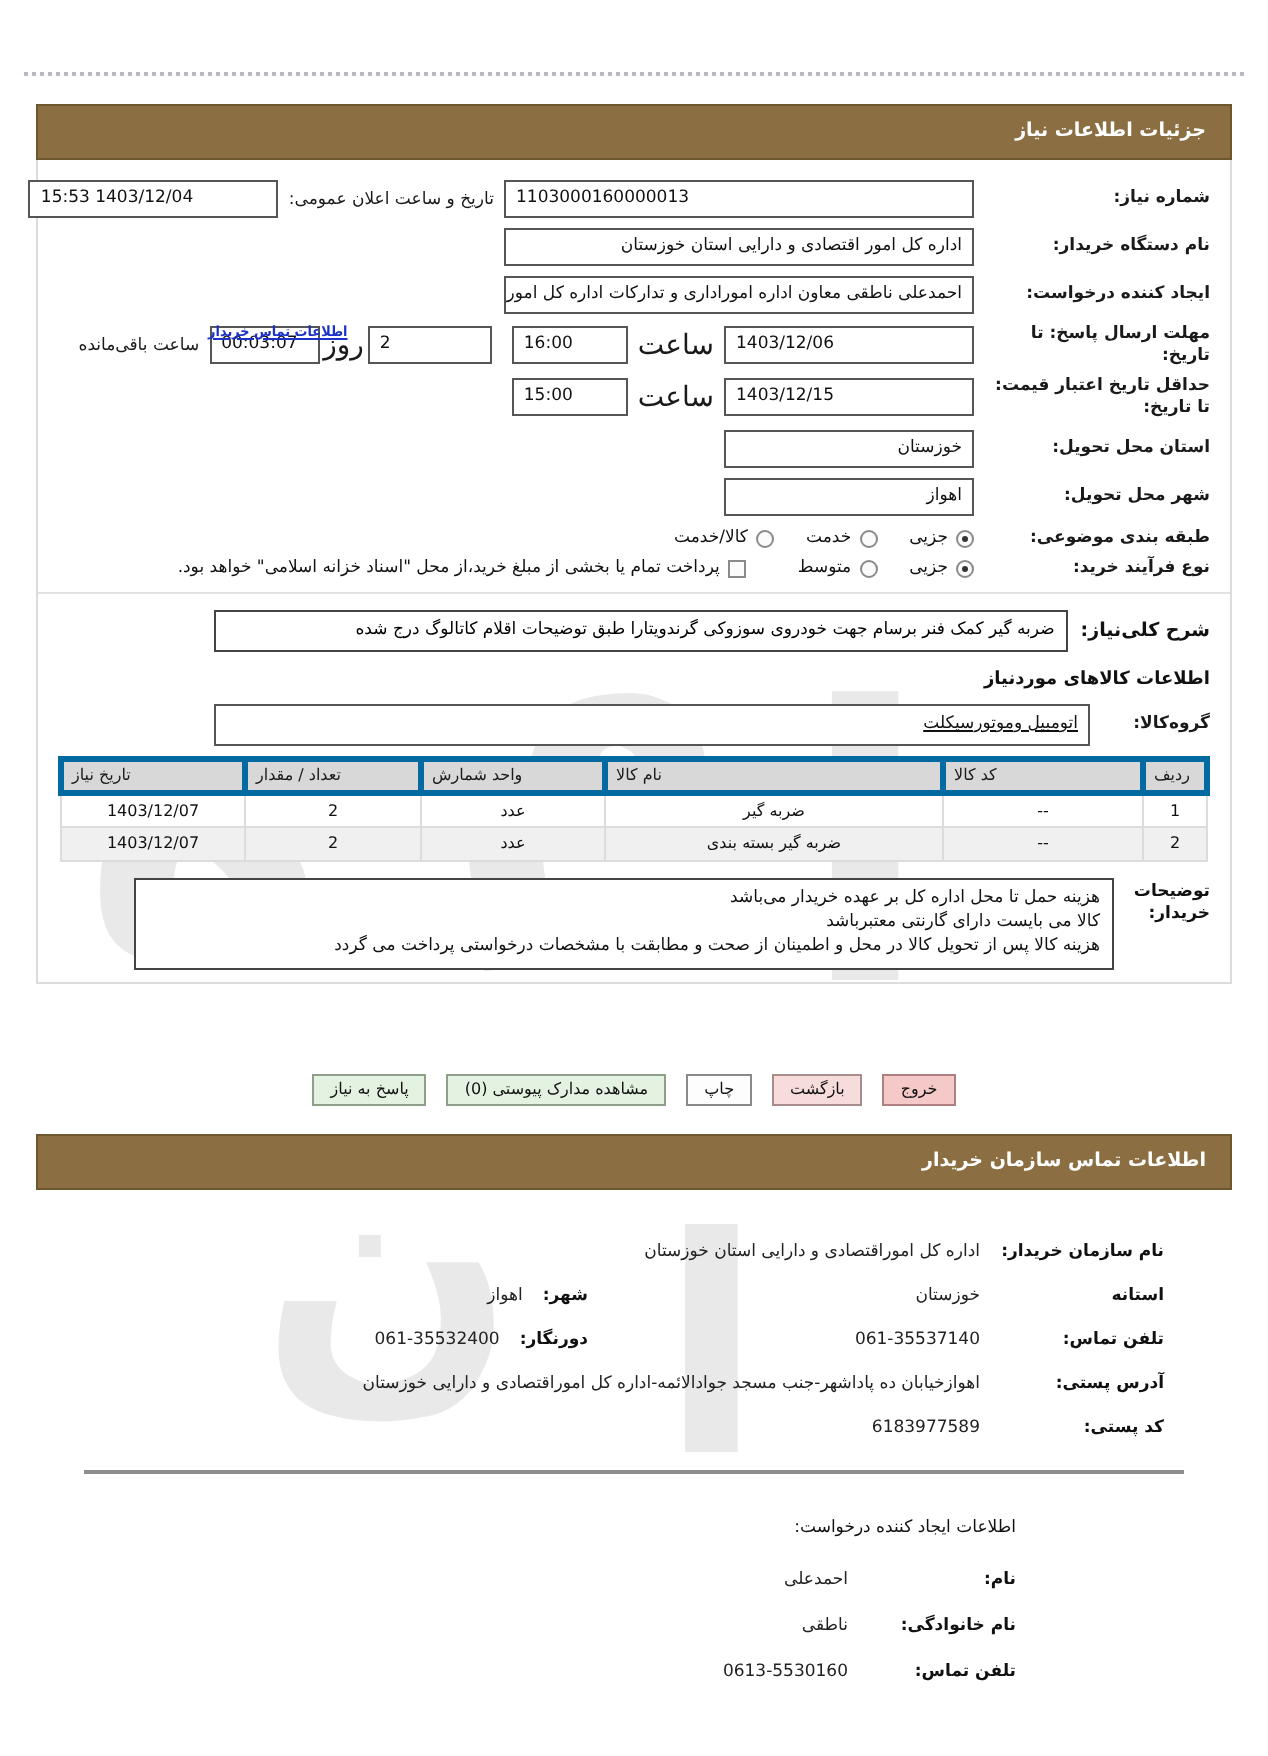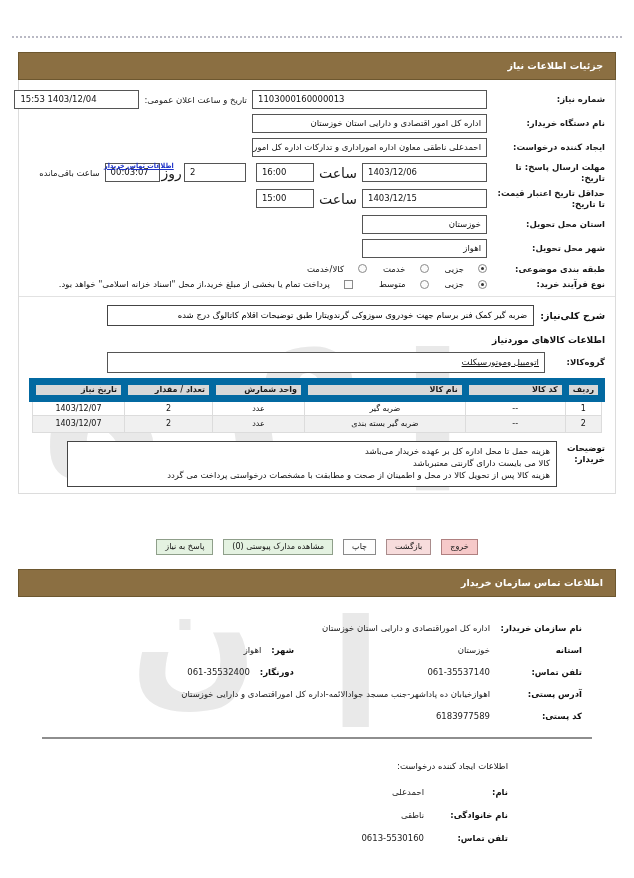--- a/index.html
+++ b/index.html
@@ -130,21 +130,21 @@
     text-decoration: underline;
     left: 98px;
     top: 162px;
     z-index: 6;
     transform: scaleX(0.92);
     transform-origin: right center;
   }
 
   
   .radio-row { display: flex; align-items: center; font-size: 8.5px; }
-  .opt { display: flex; align-items: center; margin-left: 16px; white-space: nowrap; gap: 10px; }
+  .opt { display: flex; align-items: flex-end; margin-left: 16px; white-space: nowrap; }
   .radio {
     width: 9px; height: 9px; border-radius: 50%;
     border: 1px solid #8a8a8a; background: #fbfbfb;
     margin-left: 4px; position: relative; flex: 0 0 auto;
   }
   .radio.on::after {
     content: ""; position: absolute;
     left: 2px; top: 2px; width: 3px; height: 3px;
     border-radius: 50%; background: #333;
   }
@@ -173,27 +173,27 @@
   
   .gtable {
     width: 100%;
     border-collapse: collapse;
     border: 1px solid #c8c8c8;
     font-size: 8px;
     background: #fff;
   }
   .gtable th {
     background: #d8d8d8;
-    border: 7px solid #0369a1;
+    border: 3px solid #0369a1;
     color: #1a1a1a;
-    font-weight: bold;
+    font-weight: normal;
     font-size: 8px;
     height: 17px;
     padding: 0 4px;
-    text-align: right;
+    text-align: left;
     white-space: nowrap;
   }
   .gtable td {
     border: 1px solid #dcdcdc;
     height: 17px;
     padding: 0 4px;
     text-align: center;
     color: #111;
     font-size: 8px;
     background: #fff;

